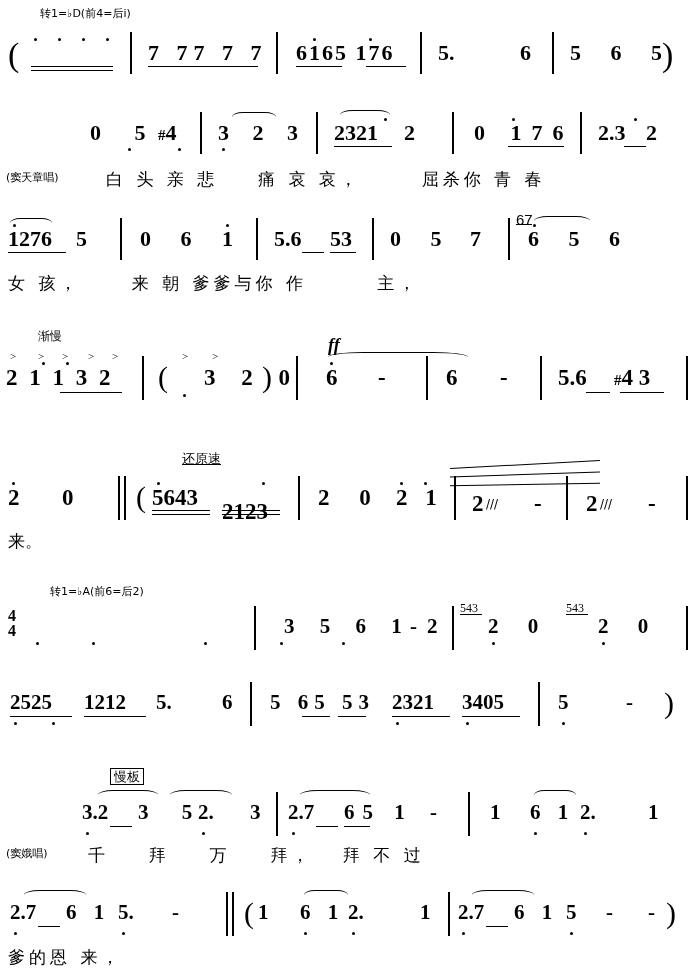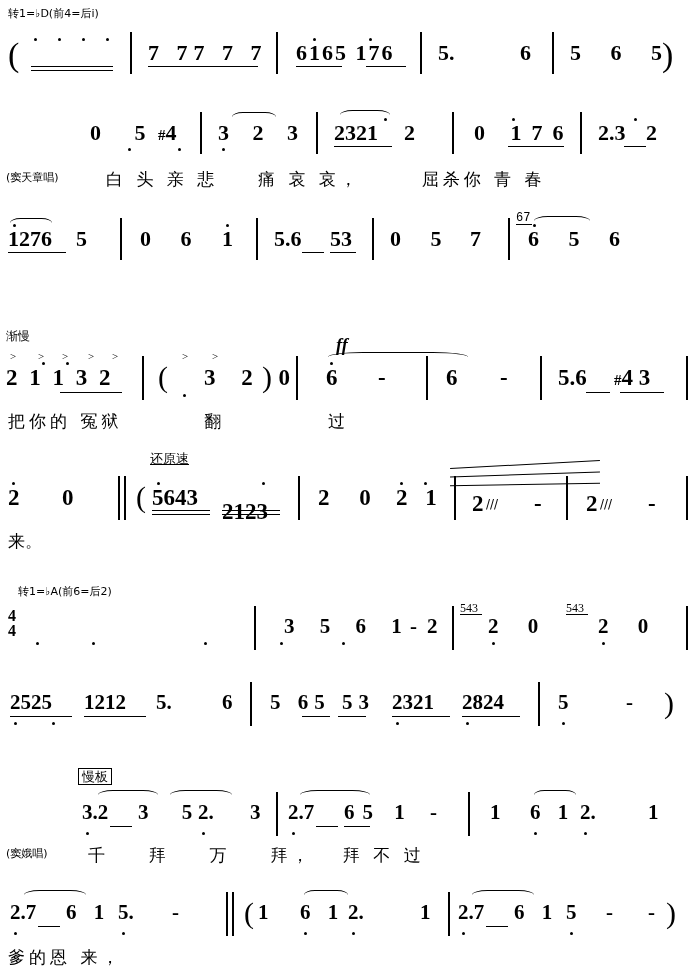--- a/index.html
+++ b/index.html
@@ -25,21 +25,21 @@
 
   
   .beam{position:absolute;background:#000;height:1.4px;}
 
   
   .slur{position:absolute;border-top:1.5px solid #000;border-radius:50%/100%;height:9px;}
 
   
   .lyr{position:absolute;font-family:"DejaVu Sans", sans-serif;font-size:17px;white-space:nowrap;}
 
-  .small{font-family:"DejaVu Sans", sans-serif;font-size:11px;}
+  .small{font-family:"DejaVu Sans", sans-serif;font-size:11px;margin-left:32px;}
   .smaller{font-family:"DejaVu Sans", sans-serif;font-size:10px;}
 
   .paren{position:absolute;font-size:30px;font-family:"Liberation Serif",serif;}
 
   .accent{position:absolute;font-size:11px;font-family:"Liberation Serif",serif;}
 
   .footer{position:absolute;left:0;width:700px;text-align:center;font-family:"DejaVu Sans",sans-serif;font-size:13px;}
 
   .wm{position:absolute;font-family:"DejaVu Sans",sans-serif;font-size:16px;color:#9b9b9b;letter-spacing:1px;}
 </style>
@@ -137,26 +137,27 @@
   <div class="beam" style="left:302px;top:252px;width:22px;"></div>
   <div class="beam" style="left:330px;top:252px;width:26px;"></div>
 
   <div class="barline" style="left:372px;top:218px;height:42px;"></div>
 
   <div class="t num" style="left:390px;top:228px;font-size:22px;letter-spacing:12px;">0 5</div>
   <div class="t num" style="left:470px;top:228px;font-size:22px;">7</div>
 
   <div class="barline" style="left:508px;top:218px;height:42px;"></div>
 
-  <div class="t smaller" style="left:516px;top:212px;font-size:12px;font-family:Liberation Mono, monospace;">67</div>
+  <div class="t smaller" style="left:516px;top:212px;font-size:15px;font-family:Liberation Sans, sans-serif;">67</div>
   <div class="beam" style="left:516px;top:224px;width:16px;"></div>
   <div class="slur" style="left:534px;top:216px;width:56px;"></div>
   <div class="t num" style="left:528px;top:228px;font-size:22px;letter-spacing:12px;">6 5 6</div>
   <div class="dot" style="left:533px;top:224px;"></div>
 
+  <div class="lyr" style="left:8px;top:272px;letter-spacing:4px;">女 孩，　　 来 朝 爹爹与你 作 　 　 主，</div>
 
   <div class="t small" style="left:6px;top:330px;font-size:12px;">渐慢</div>
 
   <div class="accent" style="left:10px;top:350px;">&gt;</div>
   <div class="accent" style="left:38px;top:350px;">&gt;</div>
   <div class="accent" style="left:62px;top:350px;">&gt;</div>
   <div class="accent" style="left:88px;top:350px;">&gt;</div>
   <div class="accent" style="left:112px;top:350px;">&gt;</div>
 
   <div class="t num" style="left:6px;top:366px;font-size:23px;letter-spacing:3px;">2 1 1 3 2</div>
@@ -169,41 +170,40 @@
 
   <div class="paren" style="left:158px;top:360px;font-size:30px;">(</div>
   <div class="accent" style="left:182px;top:350px;">&gt;</div>
   <div class="accent" style="left:212px;top:350px;">&gt;</div>
   <div class="t num" style="left:178px;top:366px;font-size:23px;letter-spacing:10px;margin-left:26px;">3 2 0</div>
   <div class="dot" style="left:183px;top:394px;"></div>
   <div class="paren" style="left:262px;top:360px;font-size:30px;">)</div>
 
   <div class="barline" style="left:296px;top:356px;height:44px;"></div>
 
-  <div class="t" style="left:328px;top:336px;font-size:18px;font-style:italic;font-family:'Liberation Serif',serif;font-weight:bold;margin-left:8px;">ff</div>
+  <div class="t" style="left:328px;top:336px;font-size:18px;font-style:italic;font-family:'Liberation Serif',serif;font-weight:bold;">ff</div>
   <div class="slur" style="left:328px;top:352px;width:140px;"></div>
 
   <div class="t num" style="left:326px;top:366px;font-size:23px;">6</div>
   <div class="dot" style="left:330px;top:362px;"></div>
   <div class="t num" style="left:378px;top:366px;font-size:23px;">-</div>
 
   <div class="barline" style="left:426px;top:356px;height:44px;"></div>
 
   <div class="t num" style="left:446px;top:366px;font-size:23px;">6</div>
   <div class="t num" style="left:500px;top:366px;font-size:23px;">-</div>
 
   <div class="barline" style="left:540px;top:356px;height:44px;"></div>
 
   <div class="t num" style="left:558px;top:366px;font-size:23px;">5.6</div>
   <div class="t num" style="left:614px;top:366px;font-size:23px;"><span style="font-size:15px;">#</span>4 3</div>
   <div class="beam" style="left:586px;top:392px;width:24px;"></div>
   <div class="beam" style="left:620px;top:392px;width:44px;"></div>
   <div class="barline" style="left:686px;top:356px;height:44px;"></div>
 
-  <div class="lyr" style="left:8px;top:410px;letter-spacing:4px;">把你的 冤狱 　　　 翻 　　　　 过</div>
 
   <div class="t small" style="left:150px;top:452px;font-size:13px;text-decoration:underline;">还原速</div>
 
   <div class="t num" style="left:8px;top:486px;font-size:23px;">2</div>
   <div class="dot" style="left:12px;top:482px;"></div>
   <div class="t num" style="left:62px;top:486px;font-size:23px;">0</div>
 
   <div class="barline" style="left:118px;top:476px;height:44px;"></div>
   <div class="barline" style="left:124px;top:476px;height:44px;"></div>
 
@@ -278,21 +278,21 @@
   <div class="t num" style="left:222px;top:692px;font-size:21px;">6</div>
   <div class="beam" style="left:10px;top:716px;width:62px;"></div>
   <div class="beam" style="left:84px;top:716px;width:62px;"></div>
   <div class="dot" style="left:14px;top:722px;"></div>
   <div class="dot" style="left:52px;top:722px;"></div>
 
   <div class="barline" style="left:250px;top:682px;height:44px;"></div>
 
   <div class="t num" style="left:270px;top:692px;font-size:21px;letter-spacing:6px;">5 65 53</div>
   <div class="t num" style="left:392px;top:692px;font-size:21px;">2321</div>
-  <div class="t num" style="left:462px;top:692px;font-size:21px;">2824</div>
+  <div class="t num" style="left:462px;top:692px;font-size:21px;">3405</div>
   <div class="beam" style="left:302px;top:716px;width:28px;"></div>
   <div class="beam" style="left:338px;top:716px;width:28px;"></div>
   <div class="beam" style="left:392px;top:716px;width:58px;"></div>
   <div class="beam" style="left:462px;top:716px;width:58px;"></div>
   <div class="dot" style="left:396px;top:722px;"></div>
   <div class="dot" style="left:466px;top:722px;"></div>
 
   <div class="barline" style="left:538px;top:682px;height:44px;"></div>
 
   <div class="t num" style="left:558px;top:692px;font-size:21px;">5</div>

